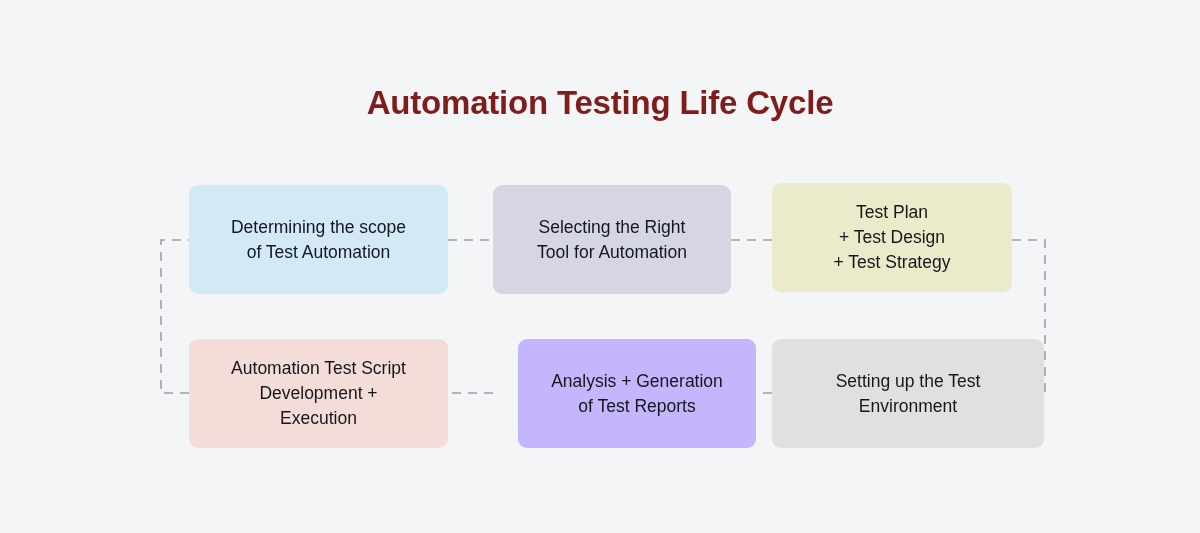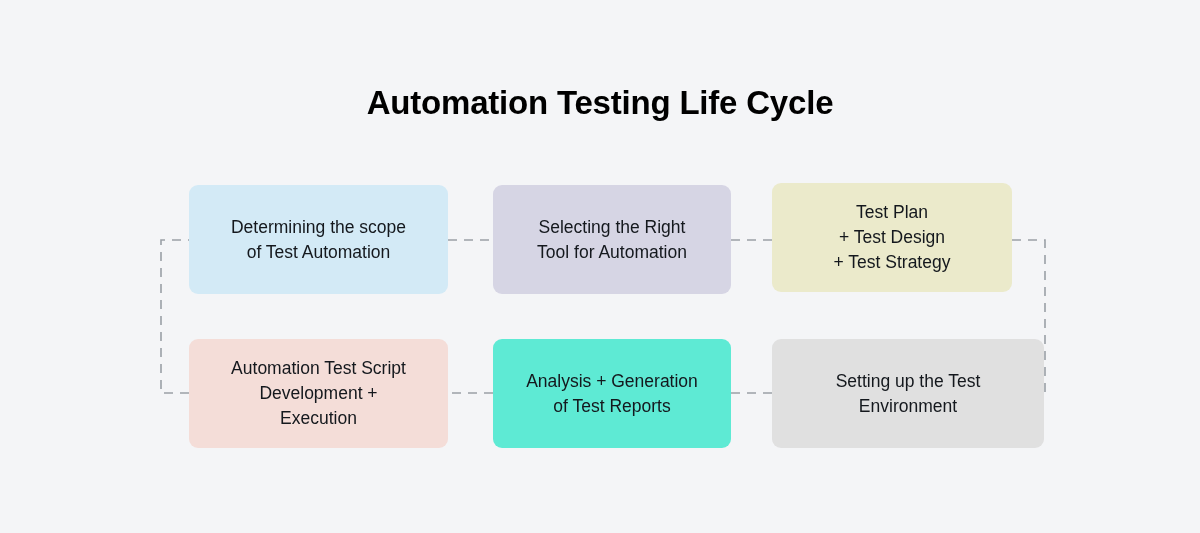--- a/index.html
+++ b/index.html
@@ -19,21 +19,21 @@
     height: 533px;
   }
   #title {
     position: absolute;
     top: 84px;
     left: 0;
     width: 1200px;
     text-align: center;
     font-size: 33px;
     font-weight: bold;
-    color: #000000;
+    color: #7f1d1d;
     letter-spacing: -0.2px;
   }
   #connectors {
     position: absolute;
     top: 0;
     left: 0;
     width: 1200px;
     height: 533px;
   }
   .node {
@@ -96,21 +96,21 @@
   <div class="node" id="node-2" style="background: rgb(235, 234, 203);">
     <span class="node-label">Test Plan
 + Test Design
 + Test Strategy</span>
   </div>
   <div class="node" id="node-3" style="background: rgb(244, 221, 216);">
     <span class="node-label">Automation Test Script
 Development +
 Execution</span>
   </div>
-  <div class="node" id="node-4" style="background: #5eead4;">
+  <div class="node" id="node-4" style="background: #c4b5fd; margin-left: 25px;">
     <span class="node-label">Analysis + Generation
 of Test Reports</span>
   </div>
   <div class="node" id="node-5" style="background: rgb(224, 224, 224);">
     <span class="node-label">Setting up the Test
 Environment</span>
   </div>
 
 </div>
 

